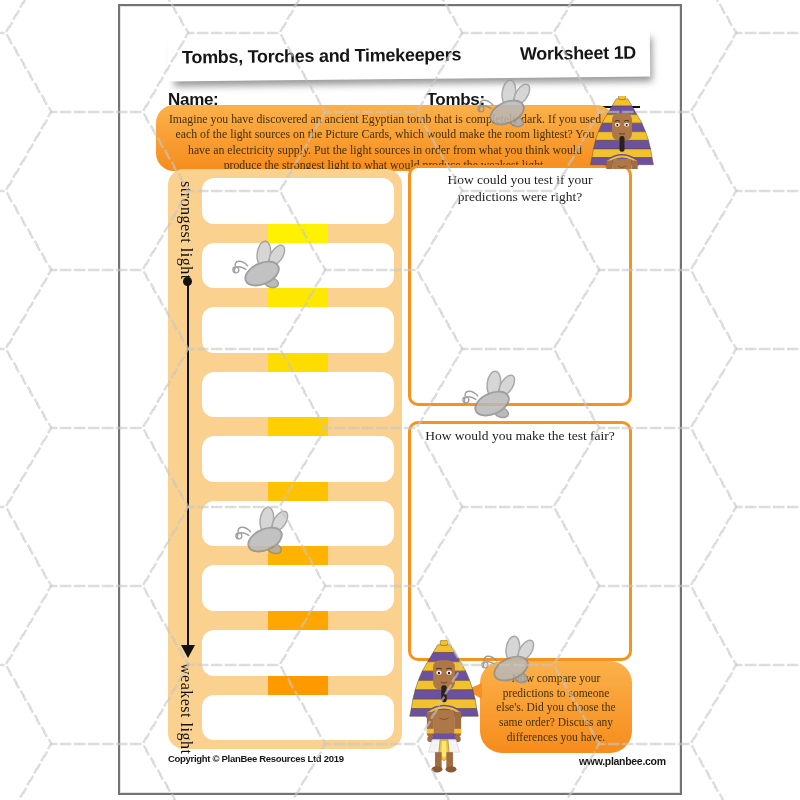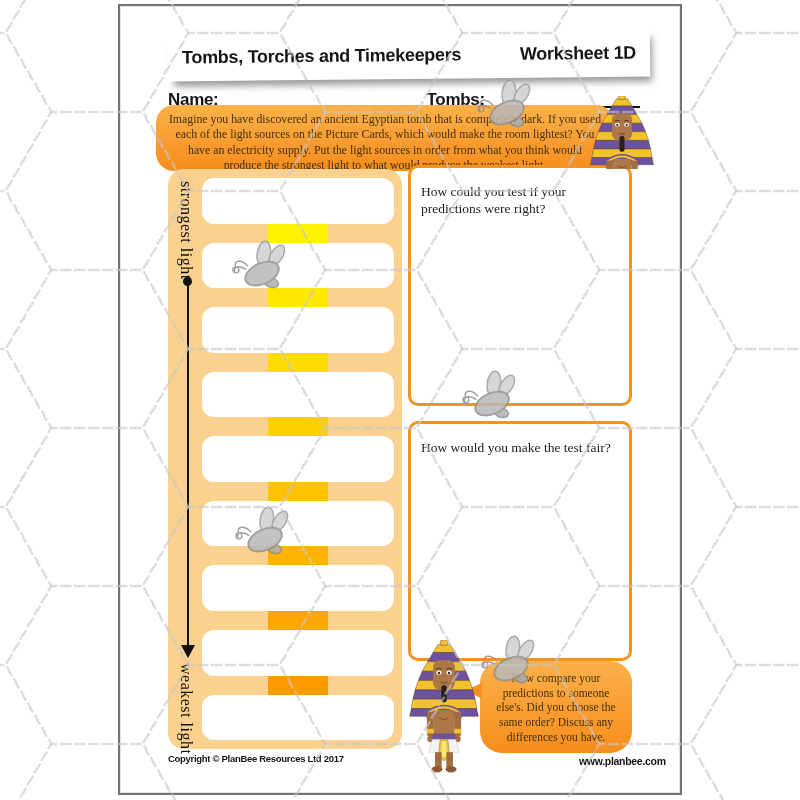--- a/index.html
+++ b/index.html
@@ -82,21 +82,21 @@
   .connector-strip{width:60px;height:100%;}
   
   .qbox{
     position:absolute;left:288px;width:224px;background:#ffffff;
     border:3px solid #f6921e;border-radius:10px;box-sizing:border-box;z-index:2;
   }
   .qbox1{top:159px;height:241px;}
   .qbox2{top:415px;height:240px;}
   .qtitle{
     font-family:"Liberation Serif", serif;font-size:13.5px;color:#1d1d1d;
-    padding:16px 10px 0;line-height:1.25;
+    text-align:center;padding:4px 10px 0;line-height:1.25;
   }
   
   .copyright{position:absolute;left:48px;top:747px;font-size:9.5px;z-index:2;}
   .website{position:absolute;left:459px;top:749px;font-size:10.5px;z-index:2;}
   
   .pharaoh{position:absolute;z-index:4;}
   .pharaoh-top{left:470px;top:90px;width:64px;height:73px;}
   .pharaoh-bottom{left:286px;top:634px;width:76px;height:134px;}
   .bee{position:absolute;width:74px;height:60px;opacity:.85;z-index:30;}
   .bee1{left:352px;top:71px;}
@@ -256,21 +256,21 @@
       <rect x="53" y="144" width="8.5" height="20" fill="#A06C40"></rect>
       <ellipse cx="41" cy="166" rx="7" ry="4" fill="#8B5A33"></ellipse>
       <ellipse cx="59" cy="166" rx="7" ry="4" fill="#8B5A33"></ellipse>
     </svg>
 
   <div class="bubble bubble-closing">
     <span>Now compare your predictions to someone else's. Did you choose the same order? Discuss any differences you have.</span>
     <span class="tail"></span>
   </div>
 
-  <span class="comic copyright">Copyright © PlanBee Resources Ltd 2017</span>
+  <span class="comic copyright">Copyright © PlanBee Resources Ltd 2019</span>
   <span class="comic website">www.planbee.com</span>
 
   <span class="bee bee1"><svg viewBox="0 0 100 80" width="74" height="60">
         <g transform="rotate(-10 50 45)">
           <ellipse cx="54" cy="21" rx="9" ry="17" fill="#cfcfcf" stroke="#9b9b9b" stroke-width="2" transform="rotate(18 54 21)"></ellipse>
           <ellipse cx="71" cy="26" rx="8" ry="15" fill="#cfcfcf" stroke="#9b9b9b" stroke-width="2" transform="rotate(42 71 26)"></ellipse>
           <ellipse cx="57" cy="61" rx="10" ry="6.5" fill="#aeaeae" stroke="#8f8f8f" stroke-width="2" transform="rotate(28 57 61)"></ellipse>
           <ellipse cx="47" cy="47" rx="24" ry="14" fill="#b8b8b8" stroke="#8f8f8f" stroke-width="2.5" transform="rotate(-14 47 47)"></ellipse>
           <path d="M27,38 C19,30 9,30 11,40" fill="none" stroke="#8f8f8f" stroke-width="2"></path>
           <path d="M30,34 C24,24 13,22 13,31" fill="none" stroke="#8f8f8f" stroke-width="2"></path>

